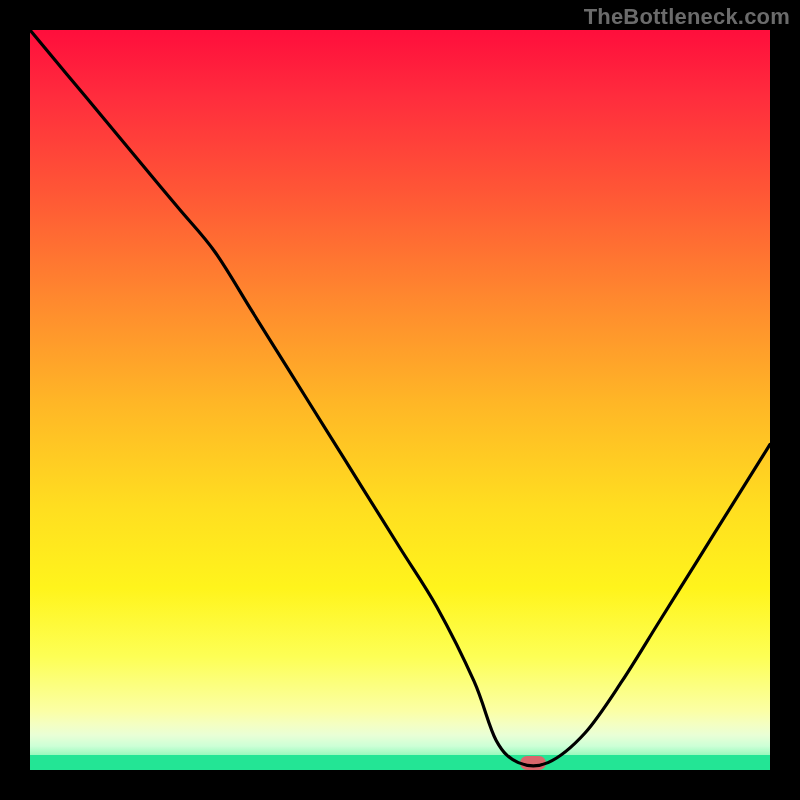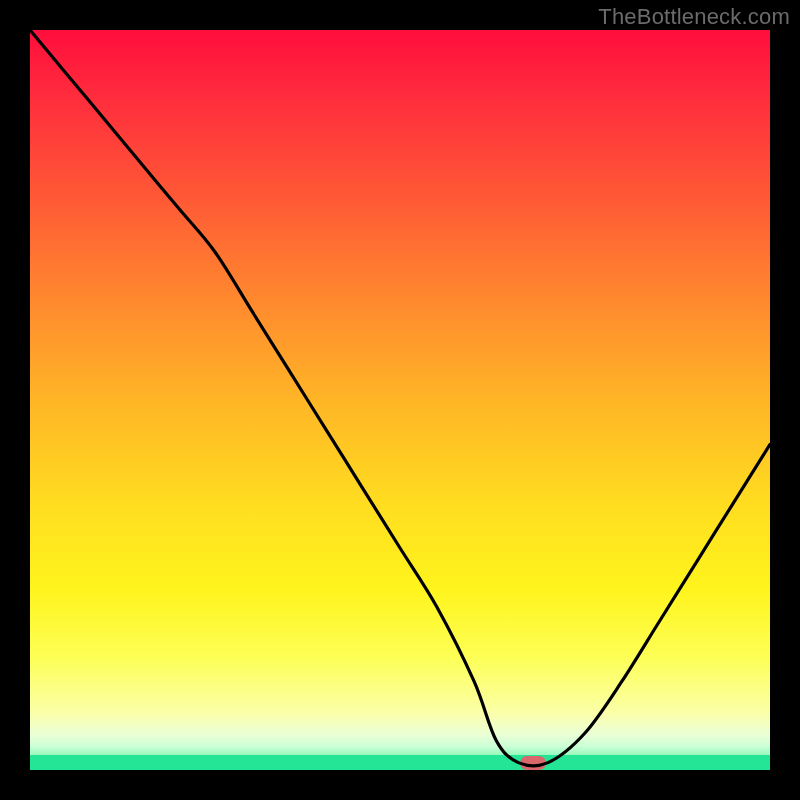--- a/index.html
+++ b/index.html
@@ -16,21 +16,21 @@
     width: 800px;
     height: 800px;
     background: #000;
   }
   .watermark {
     position: absolute;
     top: 4px;
     right: 10px;
     color: #6b6b6b;
     font-size: 22px;
-    font-weight: 400;
+    font-weight: 700;
     letter-spacing: 0.2px;
     z-index: 30;
   }
   .plot {
     position: absolute;
     left: 30px;
     top: 30px;
     width: 740px;
     height: 740px;
     overflow: hidden;

